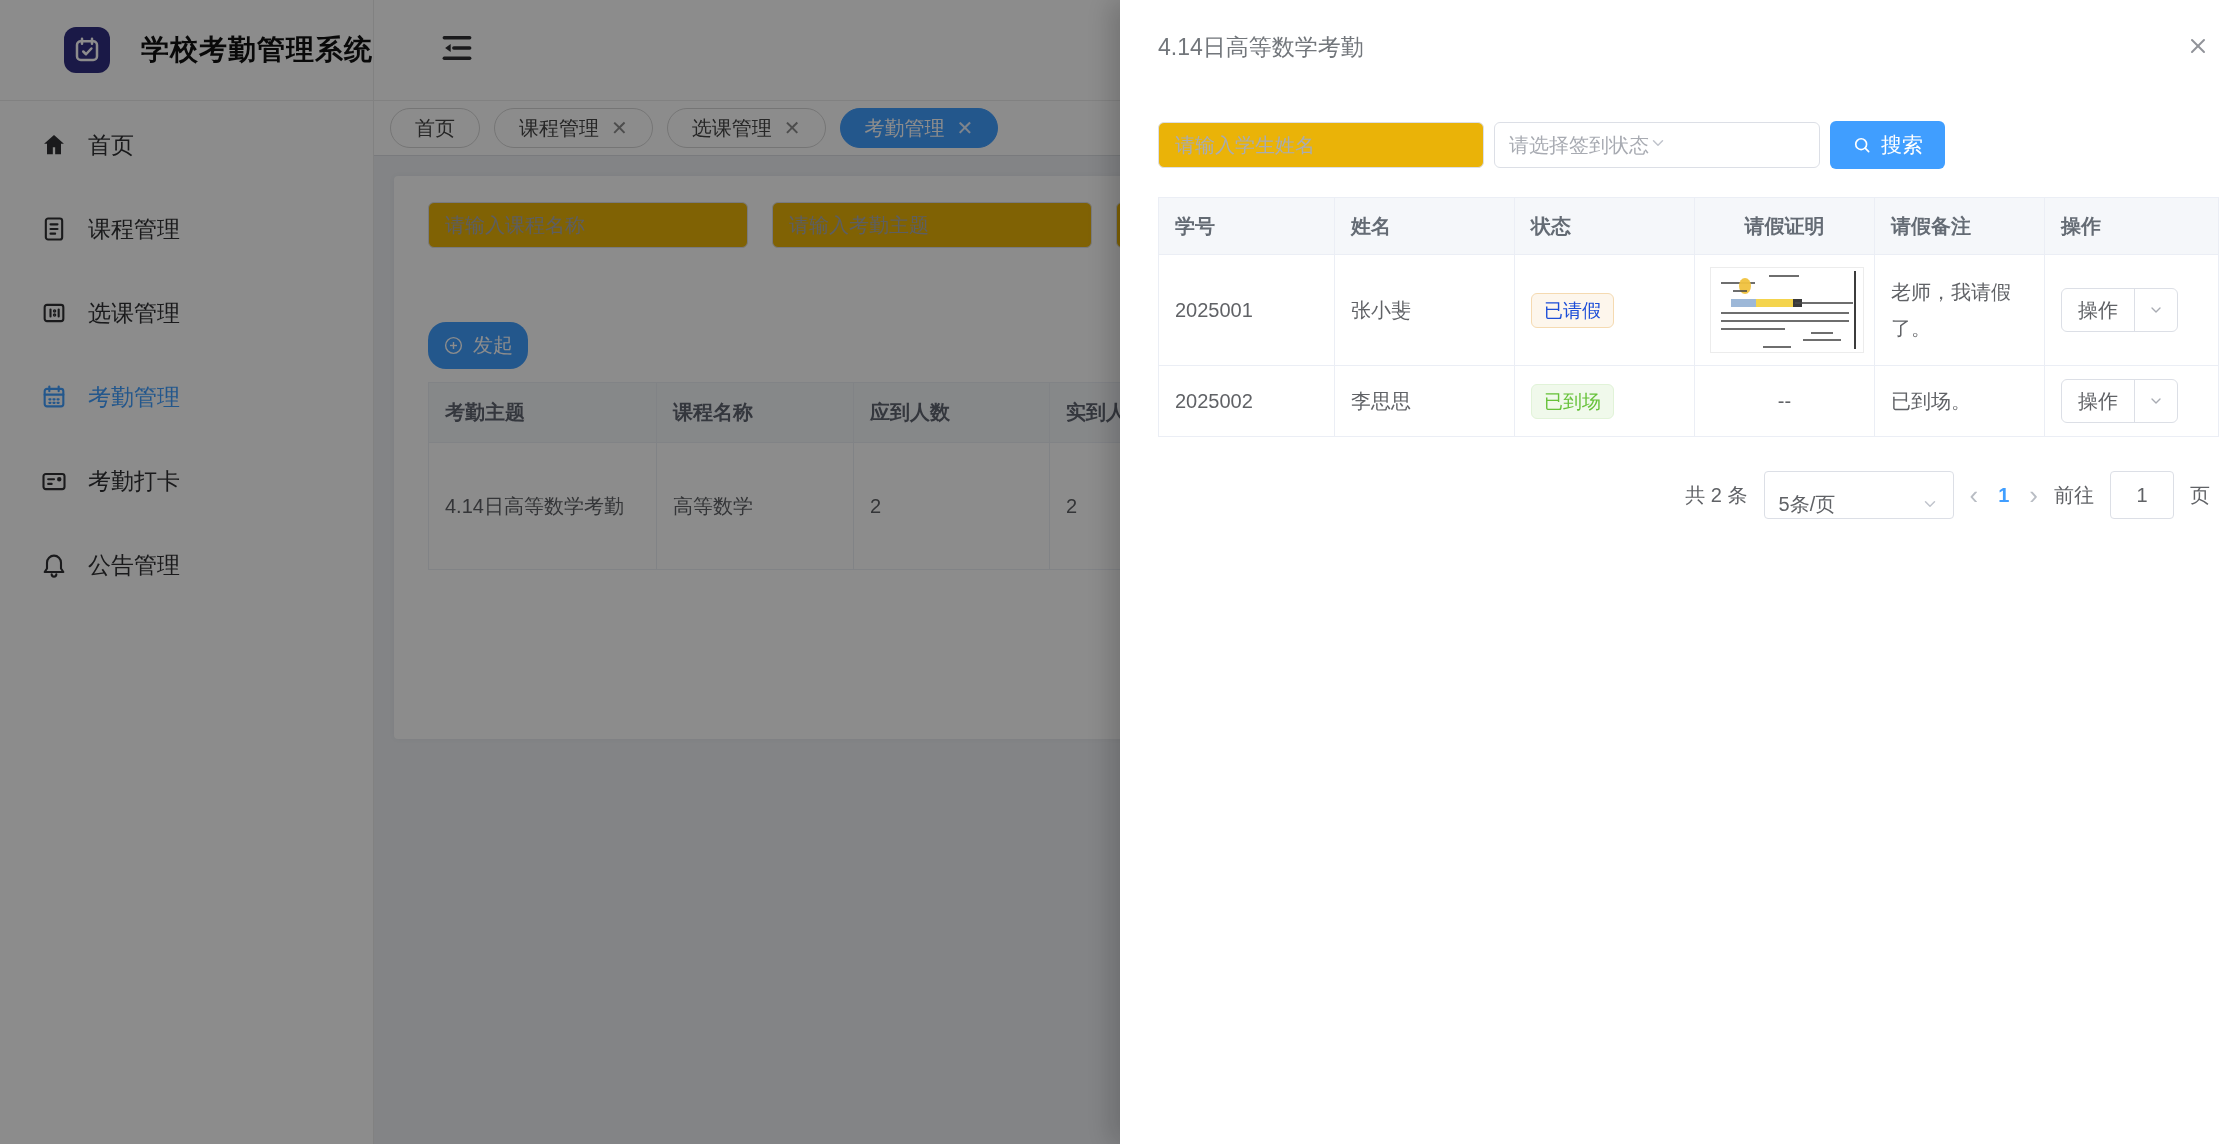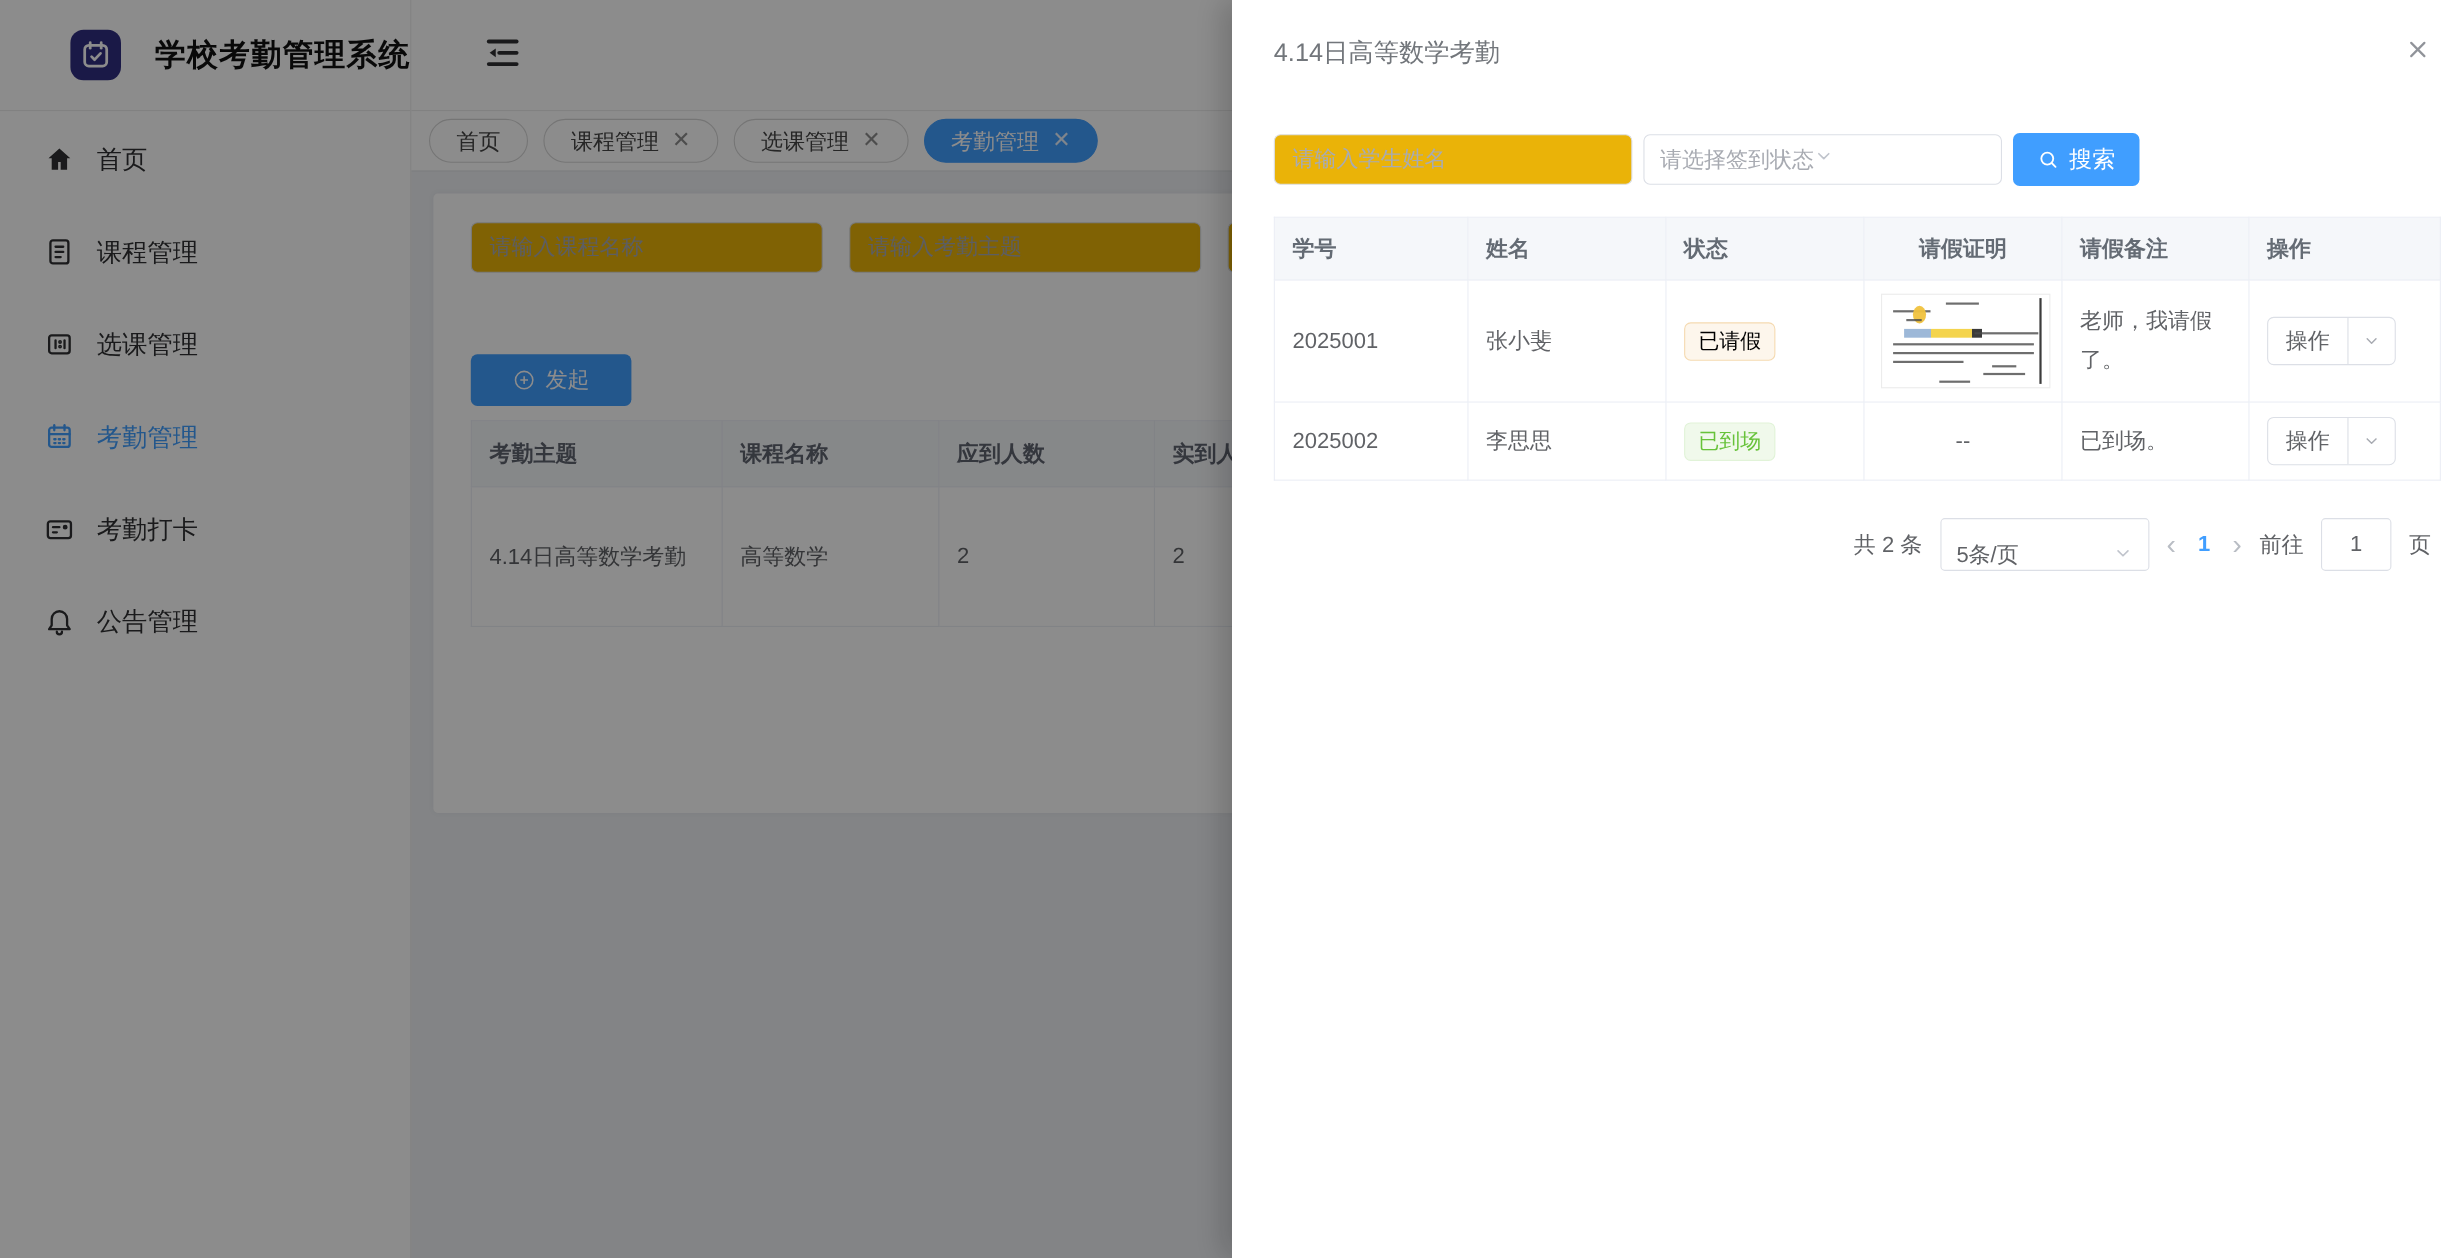--- a/index.html
+++ b/index.html
@@ -29,21 +29,21 @@
   .tab-pill { height:40px; display:inline-flex; align-items:center; padding:0 24px; border:1px solid #d6d6d6; border-radius:21px; font-size:20px; color:#454545; background:#fff; gap:12px; cursor:pointer; }
   .tab-pill .tab-x { font-size:20px; color:#8c8c8c; line-height:1; }
   .tab-pill.active { background:#409EFF; border-color:#409EFF; color:#fff; }
   .tab-pill.active .tab-x { color:#e8f2ff; }
 
   .content { flex:1; padding:20px; }
   .card { background:#fff; border-radius:4px; height:563px; padding:26px 34px; box-shadow:0 0 6px rgba(0,0,0,0.04); }
   .filter-row { display:flex; gap:24px; }
   .text-input { width:320px; height:46px; border:1px solid #dcdfe6; border-radius:6px; padding:0 16px; font-size:20px; color:#606266; background:#eab308; outline:none; }
   .text-input::placeholder { color:#a8abb2; }
-  .launch-btn { margin-top:74px; height:47px; padding:0 38px; background:#409EFF; color:#fff; border:none; border-radius:6px; font-size:20px; display:inline-flex; align-items:center; gap:9px; cursor:pointer; }
+  .launch-btn { margin-top:74px; height:47px; padding:0 15px; background:#409EFF; color:#fff; border:none; border-radius:18px; font-size:20px; display:inline-flex; align-items:center; gap:9px; cursor:pointer; }
   .launch-btn svg { width:21px; height:21px; stroke:#fff; fill:none; stroke-width:1.6; }
 
   table { border-collapse:collapse; }
   .main-table { margin-top:13px; width:100%; table-layout:fixed; }
   .main-table th { height:60px; background:#f5f7fa; border:1px solid #ebeef5; font-size:20px; font-weight:bold; color:#5f6470; text-align:left; padding:0 16px; }
   .main-table td { height:127px; border:1px solid #ebeef5; font-size:20px; color:#606266; padding:0 16px; }
 
   
   .overlay { position:fixed; inset:0; background:rgba(0,0,0,0.45); z-index:50; }
   .drawer { position:fixed; top:0; right:0; width:1120px; height:100%; background:#fff; z-index:60; box-shadow:-10px 0 25px rgba(0,0,0,0.18); }
@@ -59,21 +59,21 @@
   .chev svg { width:18px; height:18px; stroke:#c0c4cc; fill:none; stroke-width:2; stroke-linecap:round; stroke-linejoin:round; }
   .search-btn { height:48px; padding:0 22px; background:#409EFF; border:none; border-radius:6px; color:#fff; font-size:21px; display:inline-flex; align-items:center; gap:9px; cursor:pointer; }
   .search-btn svg { width:20px; height:20px; stroke:#fff; fill:none; stroke-width:2; stroke-linecap:round; }
 
   .d-table { margin-top:28px; width:100%; table-layout:fixed; }
   .d-table th { height:57px; background:#f5f7fa; border:1px solid #ebeef5; font-size:20px; font-weight:bold; color:#646b74; text-align:left; padding:0 16px; }
   .d-table td { border:1px solid #ebeef5; font-size:20px; color:#606266; padding:13px 16px; line-height:1.8; }
   .col-center { text-align:center !important; }
 
   .tag { display:inline-block; font-size:19px; line-height:1; padding:7px 12px; border-radius:6px; }
-  .tag.warning { color:#000000; background:#fdf6ec; border:1px solid #f5dab1; }
+  .tag.warning { color:#1d4ed8; background:#fdf6ec; border:1px solid #f5dab1; }
   .tag.success { color:#67c23a; background:#f0f9eb; border:1px solid #e1f3d8; }
 
   
   .proof { width:152px; height:84px; background:#fff; position:relative; display:inline-block; box-shadow:0 0 0 1px #ececec; overflow:hidden; cursor:pointer; vertical-align:middle; }
   .proof i { position:absolute; background:#4a4a4a; height:2px; opacity:.8; }
   .proof .t1 { top:7px; left:58px; width:30px; }
   .proof .t2 { top:14px; left:10px; width:34px; }
   .proof .blob { position:absolute; top:10px; left:28px; width:12px; height:16px; background:#f0c23e; border-radius:50%; opacity:.95; }
   .proof .t3 { top:22px; left:22px; width:14px; }
   .proof .hl { position:absolute; top:31px; left:20px; width:112px; height:8px; background:linear-gradient(90deg,#9db8d8 0 22%, #f4d44d 22% 55%, #3a3a3a 55% 63%, transparent 63%); }

